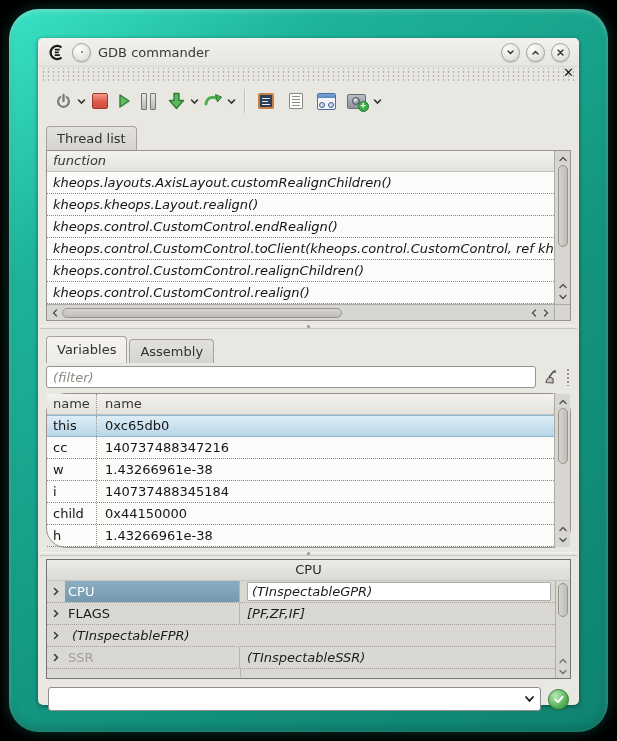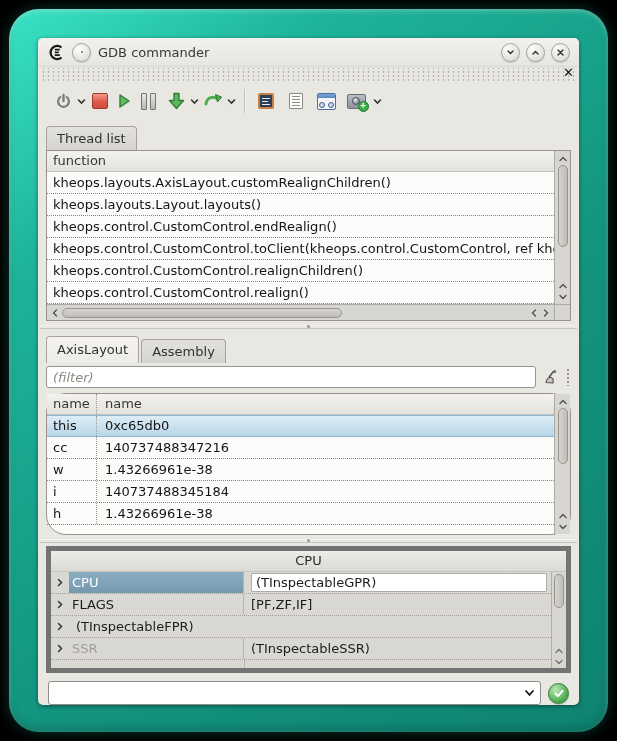--- a/index.html
+++ b/index.html
@@ -61,21 +61,21 @@
   .icon-cam{width:17px;height:13px;background:linear-gradient(#b9bec6,#8d939c);border:1px solid #6a6f77;border-radius:2px;position:relative;}
   .icon-cam .lens{position:absolute;left:4px;top:2px;width:8px;height:8px;border-radius:50%;background:radial-gradient(circle at 35% 30%,#e6ecf2,#5e6670);border:1px solid #4d535b;box-sizing:border-box;}
   .icon-cam .plus{position:absolute;right:-4px;bottom:-4px;width:9px;height:9px;border-radius:50%;background:#3fae49;border:1px solid #1f7a2a;color:#fff;font-size:8px;line-height:8px;text-align:center;font-weight:bold;}
   
   .tabbar{display:flex;align-items:flex-end;padding:4px 0 0 8px;flex:0 0 27px;}
   .tab{background:linear-gradient(#e3e1dc,#d6d4ce);border:1px solid #a5a39c;border-bottom:none;
     border-radius:4px 4px 0 0;padding:3px 10px 3px;font-size:13px;color:#33322e;margin-right:2px;height:17px;line-height:17px;}
   .tab.active{background:linear-gradient(#f4f3f0,#ecebe7);height:20px;line-height:20px;position:relative;z-index:2;}
   
   .listframe{margin:0 8px;background:#fbfbfa;border:1px solid #95938c;box-sizing:border-box;display:grid;}
-  .cs-frame{flex:0 0 170px;grid-template-columns:1fr 16px;grid-template-rows:1fr 16px;}
+  .cs-frame{flex:0 0 170px;grid-template-columns:1fr 16px;grid-template-rows:1fr 16px;font-style:italic;}
   .var-frame{flex:0 0 142px;grid-template-columns:1fr 16px;grid-template-rows:1fr;border-radius:20px;}
   .listbody{overflow:hidden;}
   .colhead{height:20px;line-height:20px;background:linear-gradient(#f3f2ef,#e4e2dd);border-bottom:1px solid #c2c0ba;
     font-size:13px;color:#38372f;display:flex;}
   .colhead .c1{padding-left:6px;}
   .lrow{height:21px;line-height:21px;border-bottom:1px dotted #85837b;font-size:13px;color:#151515;
     padding-left:6px;white-space:nowrap;overflow:hidden;}
   
   .vrow{display:flex;height:21px;line-height:21px;border-bottom:1px dotted #85837b;font-size:13px;color:#151515;white-space:nowrap;}
   .vrow .c1,.colhead .c1v{width:50px;flex:0 0 50px;padding-left:6px;border-right:1px dotted #9a988f;box-sizing:border-box;}
@@ -94,30 +94,30 @@
   .split::before{content:"";position:absolute;left:2px;right:2px;top:4px;height:2px;border-top:1px solid #f4f3f0;border-bottom:1px solid #c7c5bf;}
   .split i{position:relative;width:3px;height:3px;border-radius:50%;background:#96948d;}
   
   .filterrow{flex:0 0 24px;display:flex;align-items:center;margin:2px 8px 4px 8px;gap:5px;}
   .filterinput{flex:1;height:22px;border:1px solid #96948d;border-radius:3px;background:#fff;
     font-family:inherit;font-size:13px;font-style:italic;color:#555;padding:0 6px;box-sizing:border-box;outline:none;}
   .filterinput::placeholder{color:#8b8982;font-style:italic;}
   .broom{width:20px;height:20px;display:flex;align-items:center;justify-content:center;}
   .gripdots{width:5px;height:18px;background-image:radial-gradient(#96948d 1px,transparent 1.2px);background-size:4px 4px;}
   
-  .cpubox{flex:0 0 120px;margin:0 8px;border:5px solid #737373;background:#dad8d3;box-sizing:border-box;display:flex;flex-direction:column;}
+  .cpubox{flex:0 0 120px;margin:0 8px;border:1px solid #737373;background:#dad8d3;box-sizing:border-box;display:flex;flex-direction:column;}
   .cpuhead{flex:0 0 20px;line-height:20px;text-align:center;font-size:13px;color:#2d2c28;
     background:linear-gradient(#edebe7,#dcdad5);border-bottom:1px solid #c6c4be;}
   .cpugrid{flex:1;display:grid;grid-template-columns:1fr 15px;overflow:hidden;}
   .cpurows{overflow:hidden;}
   .crow{height:21px;display:flex;align-items:center;border-bottom:1px dotted #a3a19a;font-size:13px;}
   .crow .exp{width:18px;flex:0 0 18px;display:flex;align-items:center;justify-content:center;}
   .crow .nm{width:175px;flex:0 0 175px;height:21px;line-height:21px;padding-left:3px;border-right:1px solid #b7b5af;box-sizing:border-box;color:#1d1c1a;}
   .crow .nm.selcell{background:linear-gradient(#8aadc1,#7499ae);color:#fff;}
-  .crow .val{flex:1;padding:0 4px 0 7px;color:#1d1c1a;display:flex;align-items:center;}
+  .crow .val{flex:1;padding:0 4px 0 7px;color:#1d1c1a;display:flex;align-items:center;font-style:italic;}
   .crow .editor{flex:1;height:17px;line-height:17px;background:#fff;border:1px solid #aeaca6;border-radius:1px;padding:0 4px;color:#1d1c1a;}
   .crow.dis .nm{color:#a19f99;}
   .cpufill{height:8px;border-bottom:none;display:flex;}
   .cpufill i{width:193px;border-right:1px solid #b7b5af;height:100%;display:block;}
   .cpu-vscroll{background:#d8d6d1;border-left:1px solid #b0aea8;display:flex;flex-direction:column;align-items:center;padding:1px 0;box-sizing:border-box;}
   
   .cmdrow{flex:0 0 24px;display:flex;align-items:center;gap:7px;margin:8px 10px 0 10px;}
   .combo{flex:1;height:24px;background:#fff;border:1px solid #8f8d86;border-radius:3px;position:relative;box-sizing:border-box;display:flex;align-items:center;}
   .combo input{flex:1;border:none;outline:none;background:transparent;height:100%;font-family:inherit;font-size:13px;padding:0 6px;}
   .combo .dd{width:22px;display:flex;align-items:center;justify-content:center;}
@@ -253,21 +253,21 @@
     <div class="tabbar">
       <span class="tab">Thread list</span>
     </div>
 
     <div class="listframe cs-frame">
       <div class="listbody">
         <div class="colhead">
             <span class="c1">function</span>
           </div>
         <div class="lrow">kheops.layouts.AxisLayout.customRealignChildren()</div>
-        <div class="lrow">kheops.layouts.Layout.layouts()</div>
+        <div class="lrow">kheops.kheops.Layout.realign()</div>
         <div class="lrow">kheops.control.CustomControl.endRealign()</div>
         <div class="lrow">kheops.control.CustomControl.toClient(kheops.control.CustomControl, ref kheops.</div>
         <div class="lrow">kheops.control.CustomControl.realignChildren()</div>
         <div class="lrow">kheops.control.CustomControl.realign()</div>
       </div>
       <div class="vscroll">
         <span class="sarrow">
             <svg width="8" height="6" viewBox="0 0 8 6">
               <path d="M1 4.5 L4 1.5 L7 4.5" fill="none" stroke="#55534e" stroke-width="1.4" stroke-linecap="round"></path>
             </svg>
@@ -305,21 +305,21 @@
           </span>
       </div>
       <div class="corner"></div>
     </div>
 
     <div class="split">
         <i></i>
       </div>
 
     <div class="tabbar">
-      <span class="tab active">AxisLayout</span>
+      <span class="tab active">Variables</span>
       <span class="tab">Assembly</span>
     </div>
 
     <div class="filterrow">
       <input class="filterinput" placeholder="(filter)" style="">
       <span class="broom">
         <svg width="17" height="17" viewBox="0 0 17 17">
             <path d="M10.5 2.5 L6.5 7.5" stroke="#55534e" stroke-width="1.6" stroke-linecap="round"></path>
             <circle cx="11.5" cy="2.5" r="1.6" fill="#6e6c66"></circle>
             <path d="M3 13.5 C3.5 9.5 6 8 8 8.5 C10 9 10.8 11 10 14 Z" fill="#c9c7c1" stroke="#55534e" stroke-width="1.1" stroke-linejoin="round"></path>
@@ -342,20 +342,24 @@
           <span class="c1">cc</span>
             <span class="c2">140737488347216</span>
         </div>
         <div class="vrow">
           <span class="c1">w</span>
             <span class="c2">1.43266961e-38</span>
         </div>
         <div class="vrow">
           <span class="c1">i</span>
             <span class="c2">140737488345184</span>
+        </div>
+        <div class="vrow">
+          <span class="c1">child</span>
+            <span class="c2">0x44150000</span>
         </div>
         <div class="vrow">
           <span class="c1">h</span>
             <span class="c2">1.43266961e-38</span>
         </div>
       </div>
       <div class="vscroll">
         <span class="sarrow">
             <svg width="8" height="6" viewBox="0 0 8 6">
               <path d="M1 4.5 L4 1.5 L7 4.5" fill="none" stroke="#55534e" stroke-width="1.4" stroke-linecap="round"></path>

